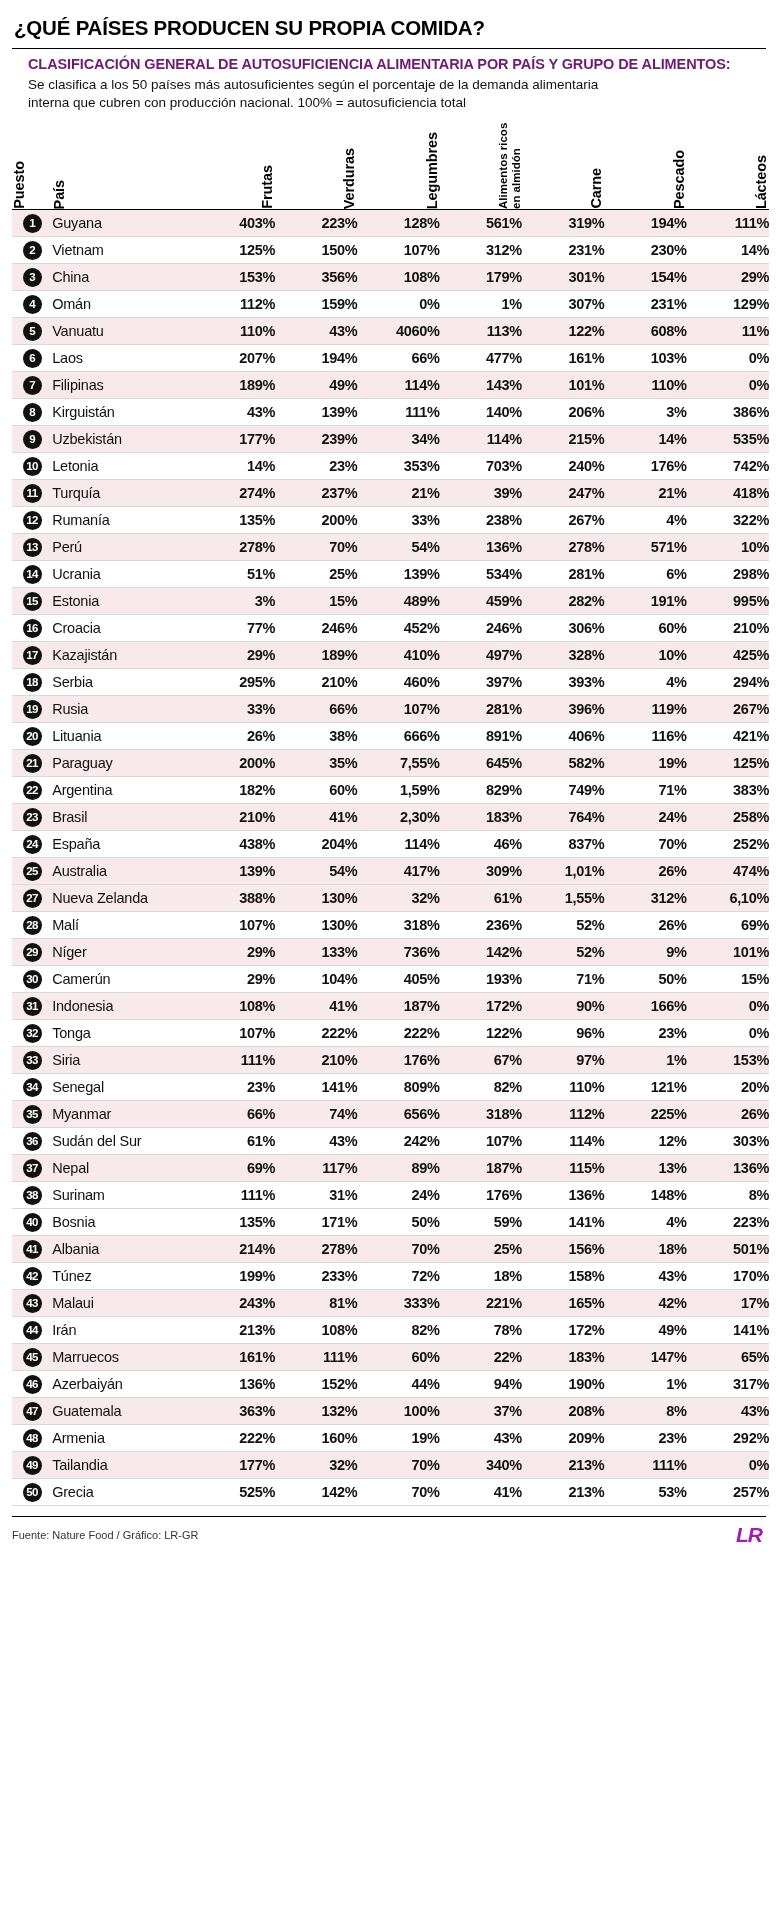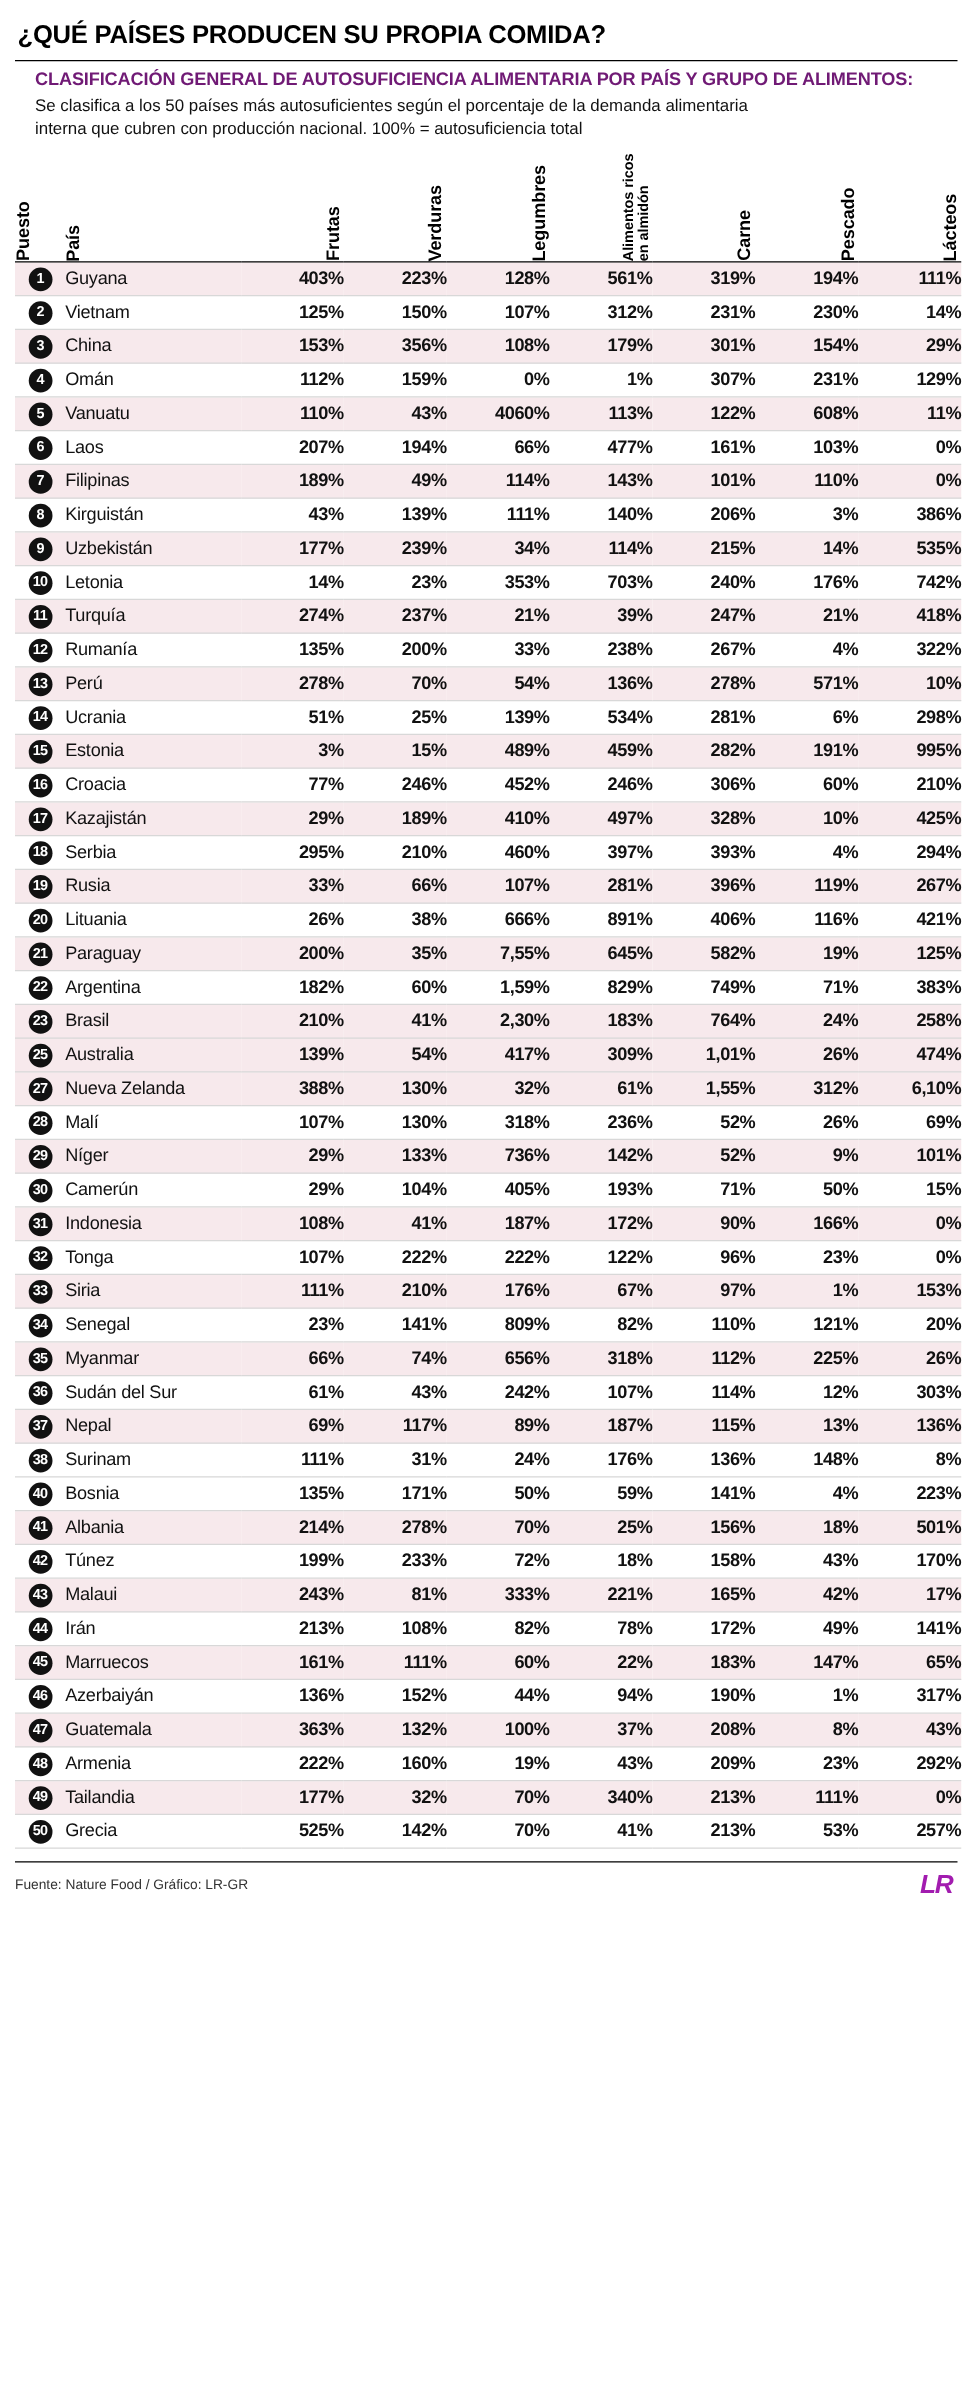--- a/index.html
+++ b/index.html
@@ -465,20 +465,31 @@
           <td class="rank"><span class="badge">23</span></td>
           <td class="country">Brasil</td>
           <td class="val">210%</td>
           <td class="val">41%</td>
           <td class="val">2,30%</td>
           <td class="val">183%</td>
           <td class="val">764%</td>
           <td class="val">24%</td>
           <td class="val">258%</td>
         </tr>
+        <tr class="even">
+          <td class="rank"><span class="badge">24</span></td>
+          <td class="country">España</td>
+          <td class="val">438%</td>
+          <td class="val">204%</td>
+          <td class="val">114%</td>
+          <td class="val">46%</td>
+          <td class="val">837%</td>
+          <td class="val">70%</td>
+          <td class="val">252%</td>
+        </tr>
         <tr class="odd">
           <td class="rank"><span class="badge">25</span></td>
           <td class="country">Australia</td>
           <td class="val">139%</td>
           <td class="val">54%</td>
           <td class="val">417%</td>
           <td class="val">309%</td>
           <td class="val">1,01%</td>
           <td class="val">26%</td>
           <td class="val">474%</td>

